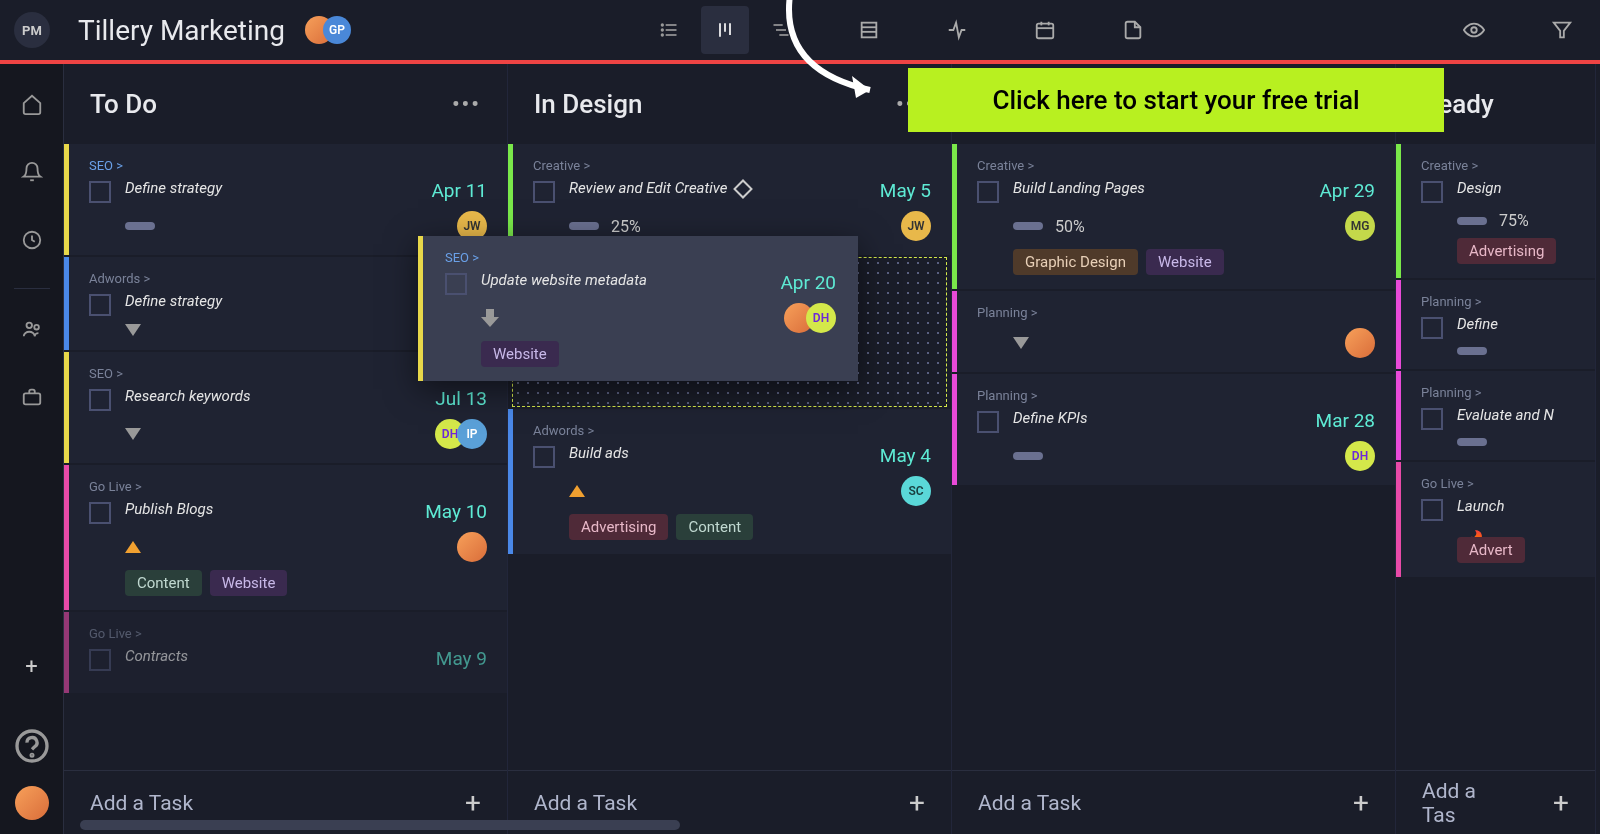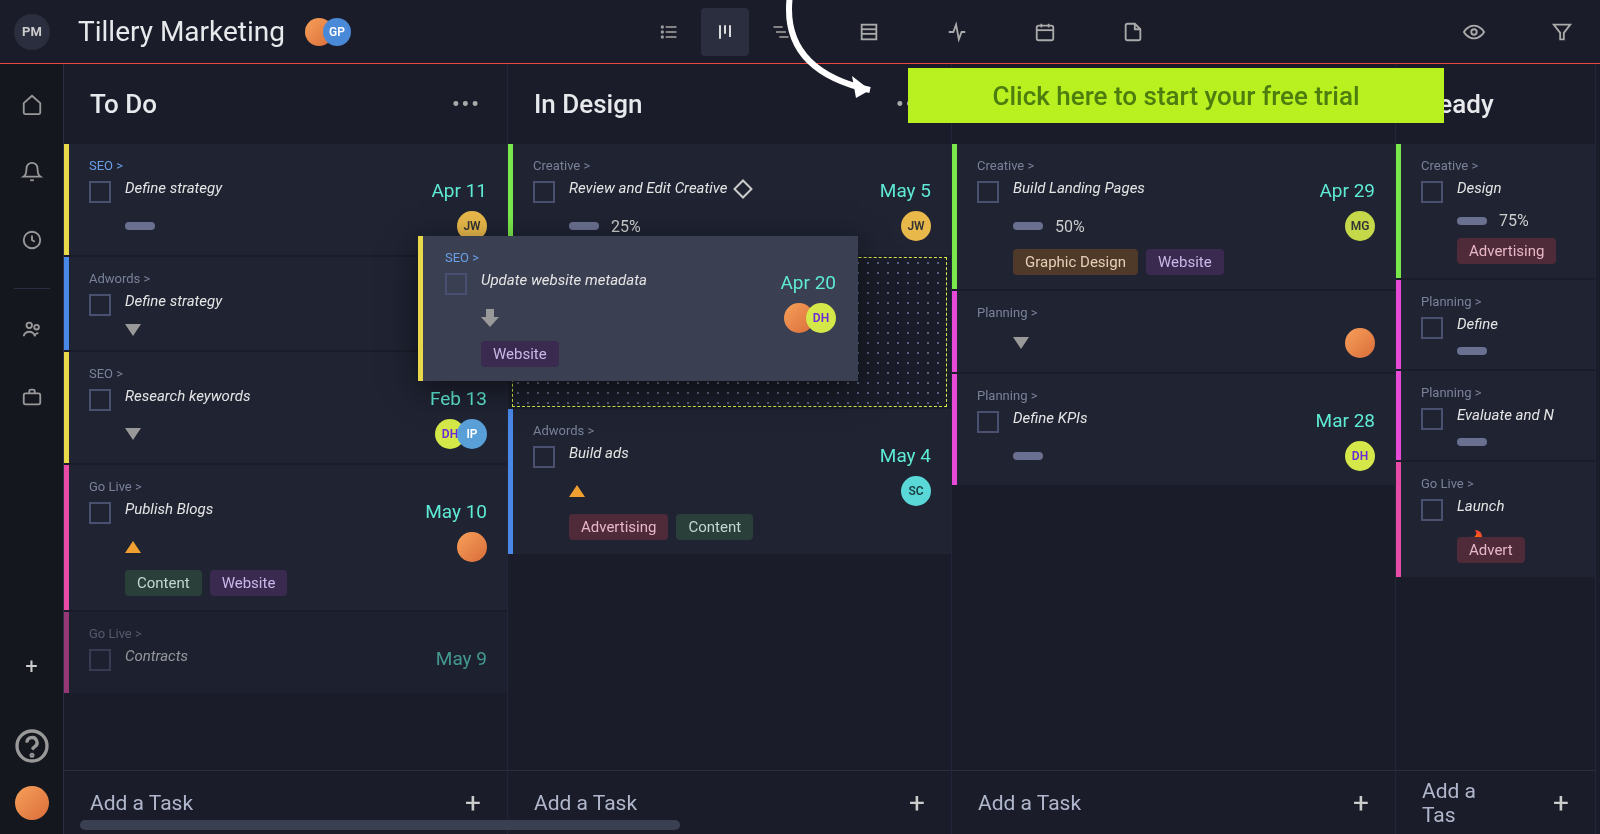--- a/index.html
+++ b/index.html
@@ -12,21 +12,21 @@
   overflow: hidden;
   position: relative;
 }
 
 
 .top-header {
   height: 64px;
   display: flex;
   align-items: center;
   padding: 0 14px;
-  border-bottom: 1px solid #ef4444;
+  border-bottom: 4px solid #ef4444;
 }
 .logo {
   width: 36px; height: 36px; border-radius: 50%;
   background: #2a2e3f;
   display: flex; align-items: center; justify-content: center;
   font-size: 13px; font-weight: 700; color: #ccc;
   margin-right: 28px;
 }
 .project-title {
   font-size: 28px;
@@ -283,23 +283,23 @@
   margin: 2px 4px;
   border: 1px dashed #d4e84a;
   background-image: radial-gradient(#5a6080 1px, transparent 1px);
   background-size: 10px 10px;
 }
 
 
 .cta-banner {
   position: absolute;
   top: 68px; left: 908px;
-  width: 536px; height: 55px;
+  width: 536px; height: 64px;
   background: #b8f020;
-  color: #4d7c0f;
+  color: #000000;
   display: flex; align-items: center; justify-content: center;
   font-size: 26px; font-weight: 500;
   z-index: 200; cursor: pointer;
 }
 
 
 .arrow-anno {
   position: absolute;
   top: -10px; left: 760px;
   width: 150px; height: 140px;
@@ -472,21 +472,21 @@
           </div>
           <div class="card-meta">
             <div class="priority down"></div>
           </div>
         </div>
         <div class="card yellow">
           <div class="crumb">SEO &gt;</div>
           <div class="card-main">
             <div class="checkbox"></div>
             <div class="card-title">Research keywords</div>
-            <div class="card-date">Feb 13</div>
+            <div class="card-date">Jul 13</div>
           </div>
           <div class="card-meta">
             <div class="priority down"></div>
             <div class="card-avatars">
               <div class="avatar dh">DH</div>
               <div class="avatar ip">IP</div>
             </div>
           </div>
         </div>
         <div class="card pink">

